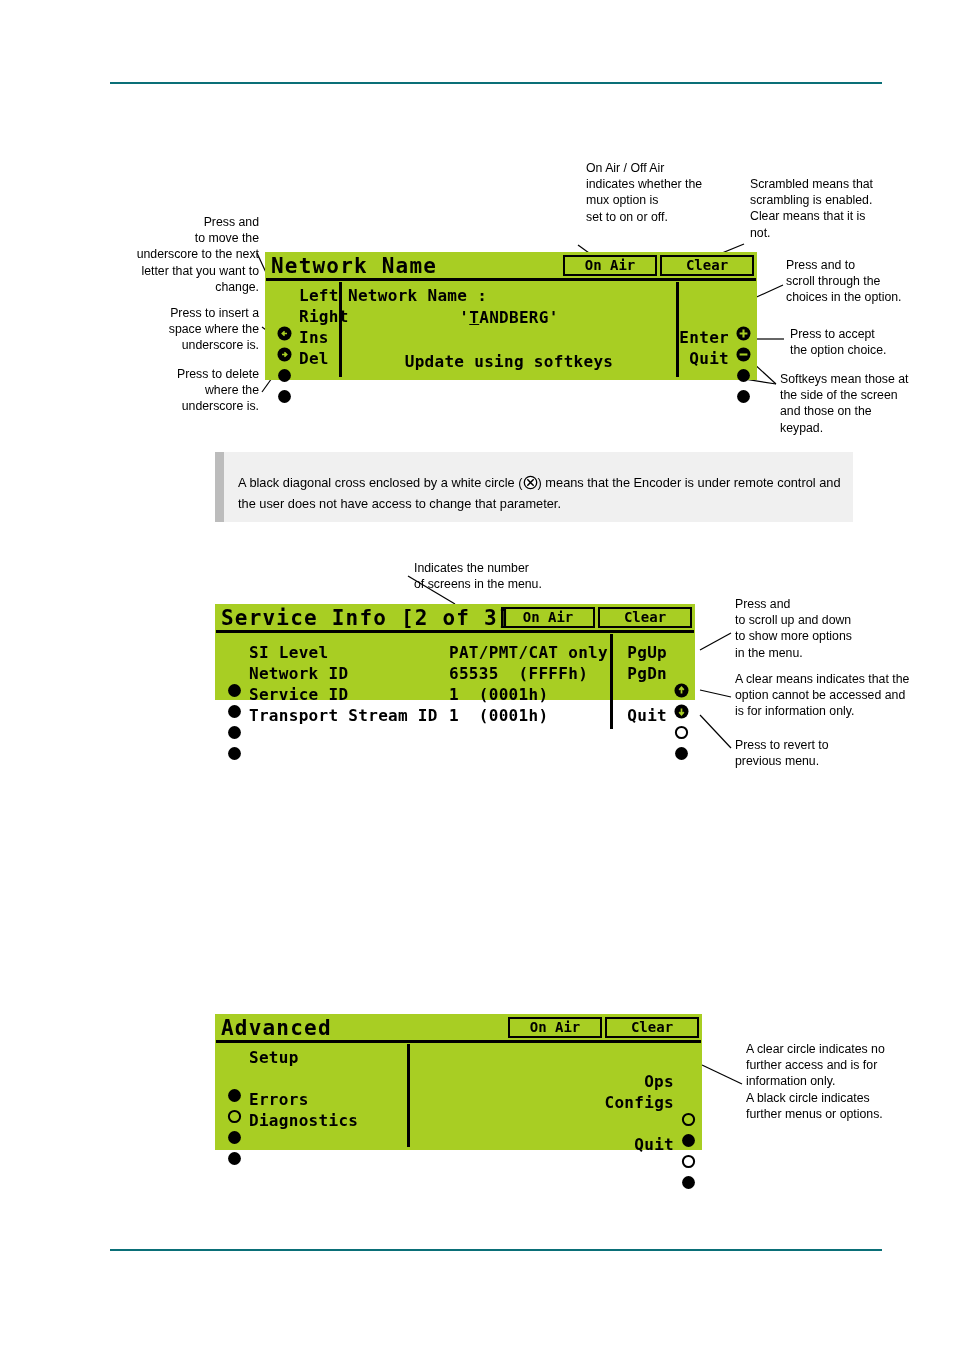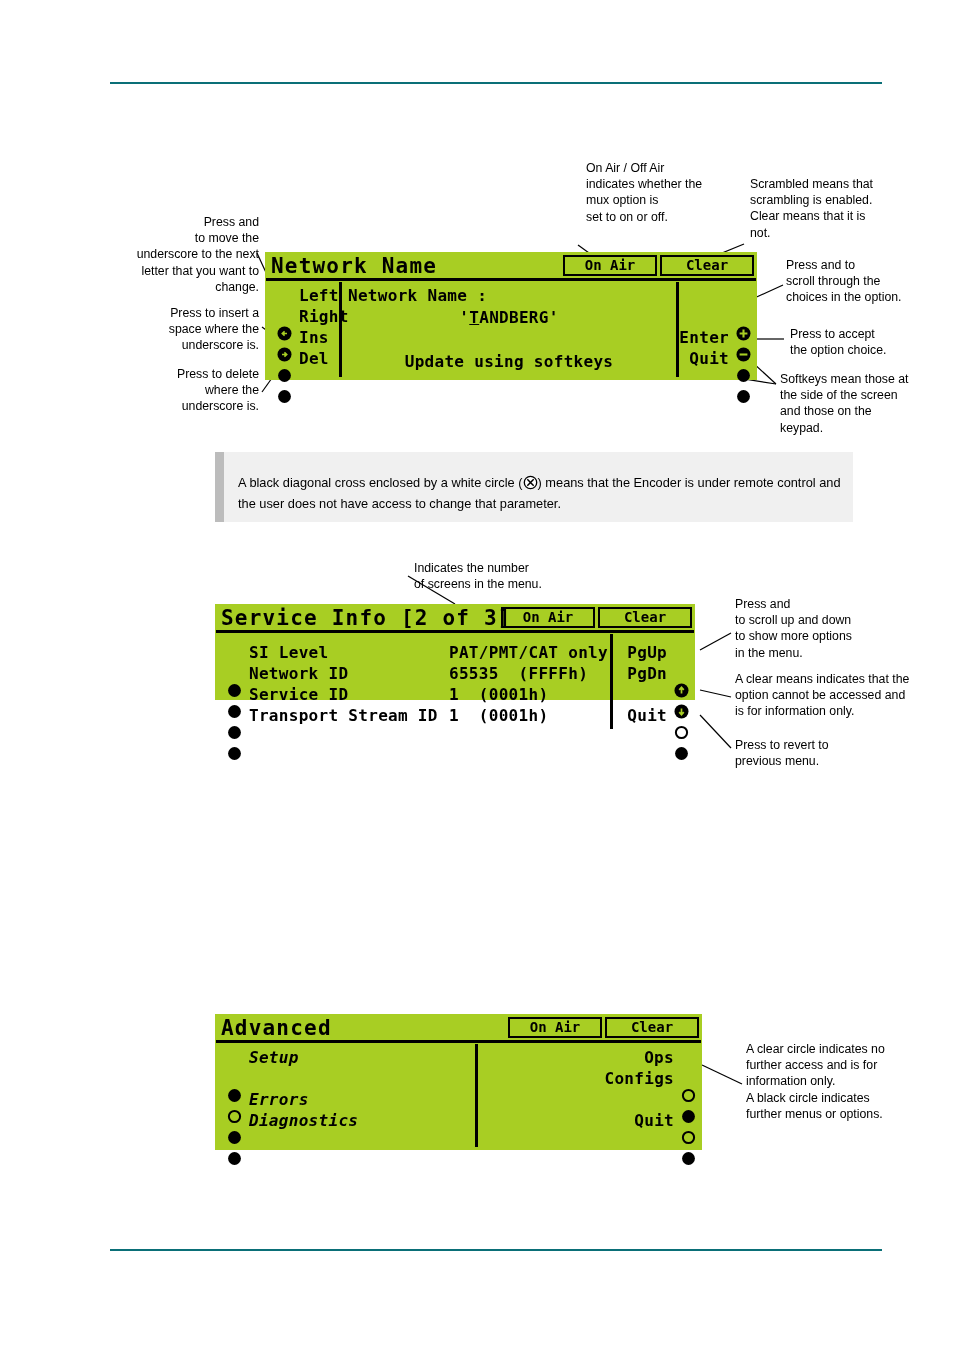--- a/index.html
+++ b/index.html
@@ -444,21 +444,21 @@
 <div class="lcd" style="left:215px; top:1014px; width:487px; height:136px;">
   <div class="lcd-title-row">
     <div class="lcd-title">Advanced</div>
     <div class="lcd-badges">
       <div class="lcd-badge">On Air</div>
       <div class="lcd-badge">Clear</div>
     </div>
   </div>
   <div class="lcd-divider"></div>
   <div class="lcd-body" style="height:105px;">
-    <div class="lcd-col-left" style="width:260px;font-style:italic;">
+    <div class="lcd-col-left" style="width:192px;">
       <div class="lcd-row">
         <span class="glyph gl-gap-r">
           <svg width="15" height="15" viewBox="0 0 15 15">
               <circle cx="7.5" cy="7.5" r="6.4" fill="#000"></circle>
             </svg>
         </span>
         <span class="lcd-label">Setup</span>
       </div>
       <div class="lcd-row">
         <span class="glyph gl-gap-r">
@@ -479,21 +479,21 @@
       <div class="lcd-row">
         <span class="glyph gl-gap-r">
           <svg width="15" height="15" viewBox="0 0 15 15">
               <circle cx="7.5" cy="7.5" r="6.4" fill="#000"></circle>
             </svg>
         </span>
         <span class="lcd-label">Diagnostics</span>
       </div>
     </div>
     <div class="vline"></div>
-    <div class="lcd-col-right" style="flex:1;">
+    <div class="lcd-col-right" style="flex:1;margin-top:24px;">
       <div class="lcd-row rightside">
         <span class="lcd-label">Ops</span>
         <span class="glyph gl-gap-l">
           <svg width="15" height="15" viewBox="0 0 15 15">
               <circle cx="7.5" cy="7.5" r="5.6" fill="none" stroke="#000" stroke-width="2"></circle>
             </svg>
         </span>
       </div>
       <div class="lcd-row rightside">
         <span class="lcd-label">Configs</span>

